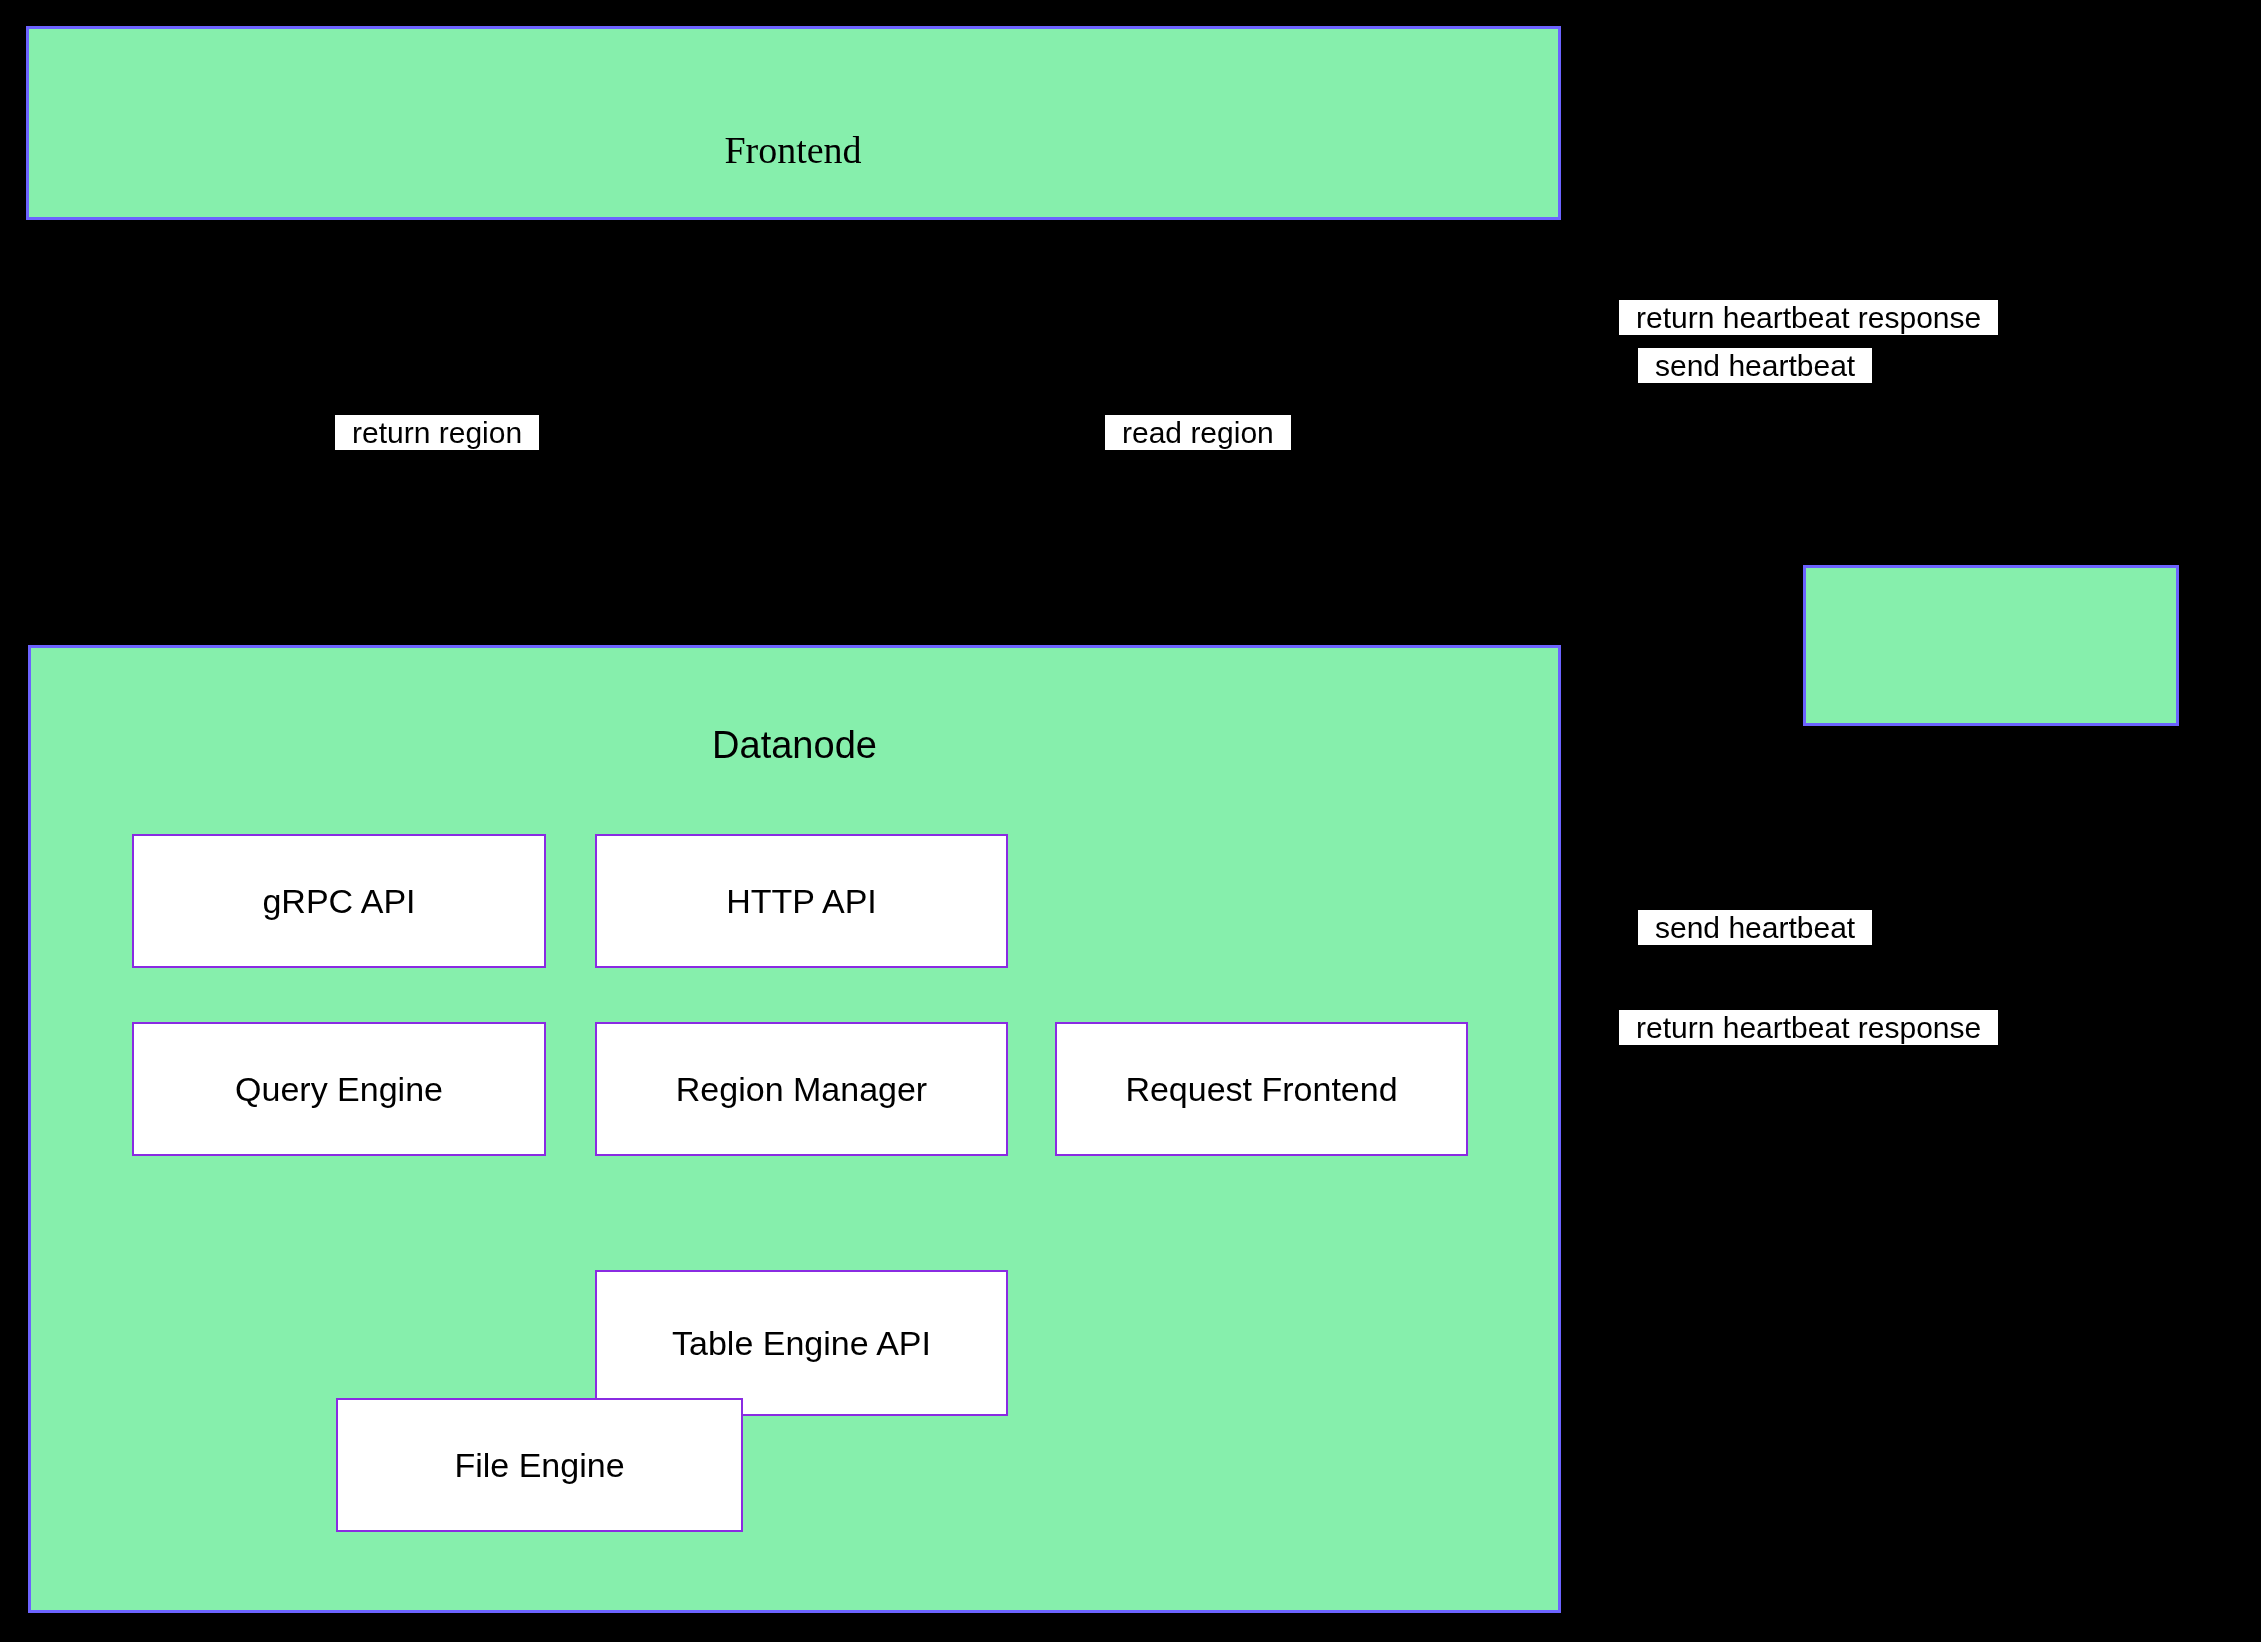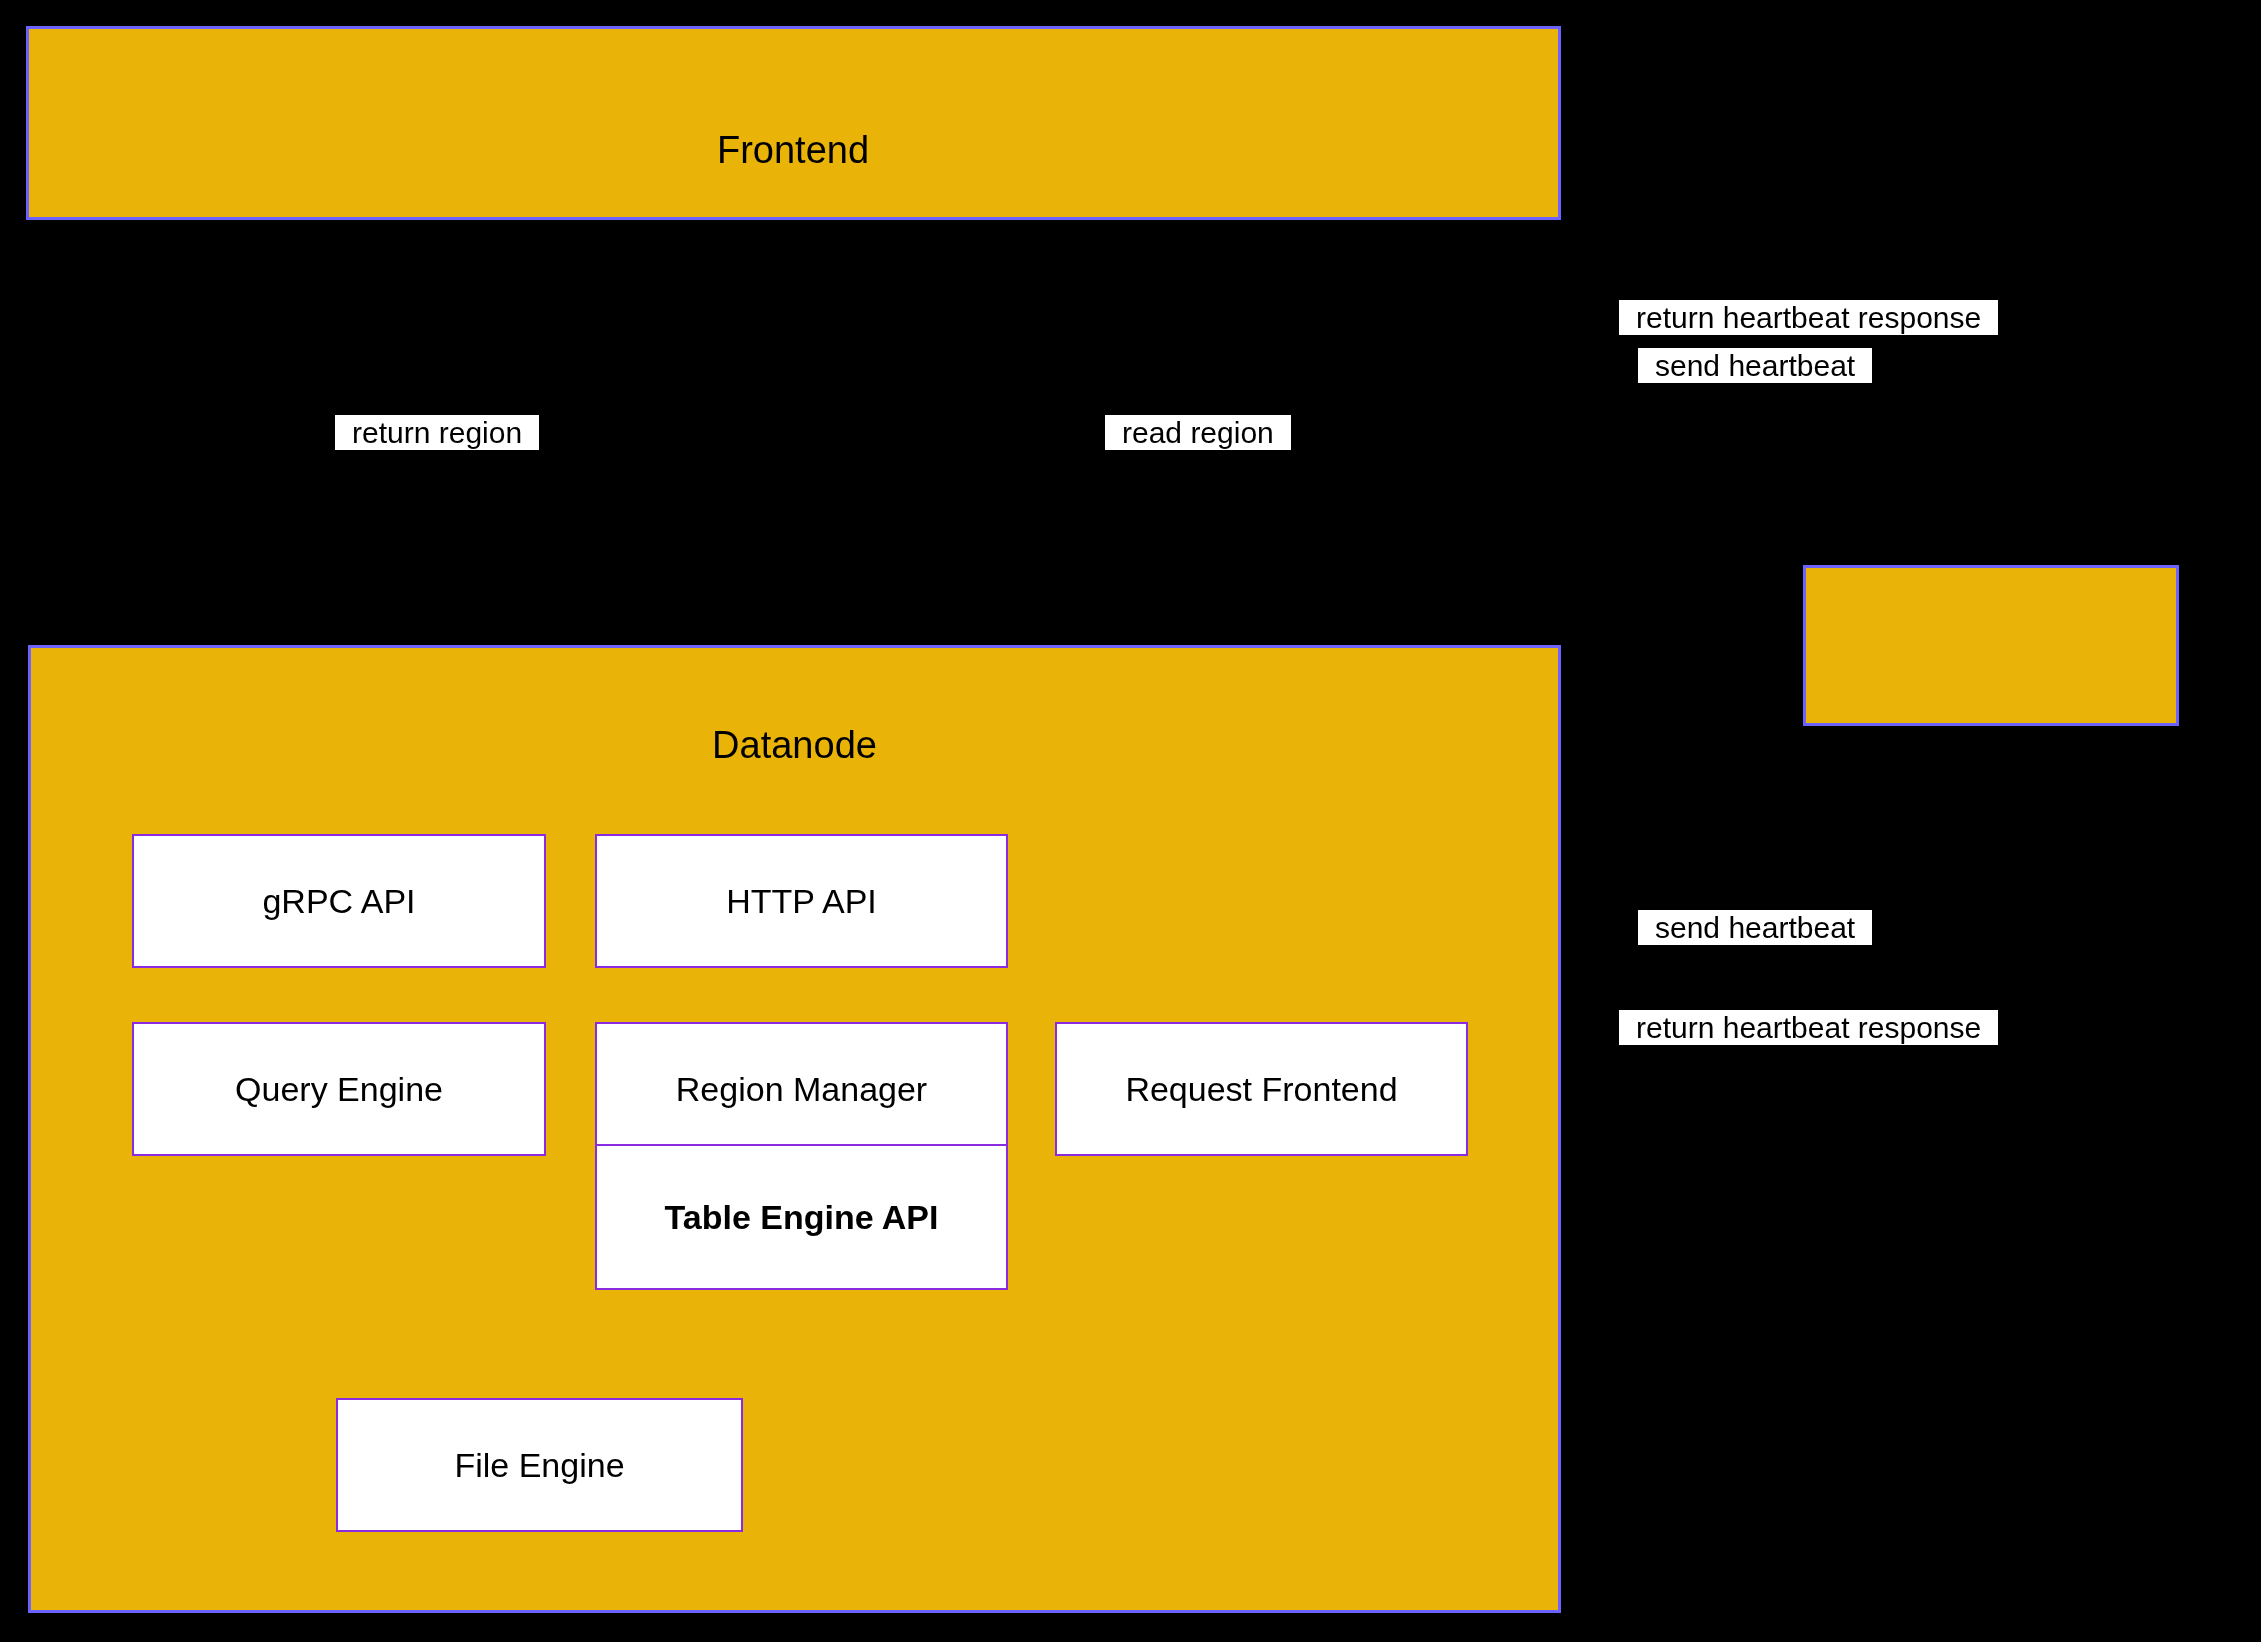--- a/index.html
+++ b/index.html
@@ -14,23 +14,24 @@
     position: relative;
     width: 2261px;
     height: 1643px;
     background: #000000;
     overflow: hidden;
   }
 
   
   .node {
     position: absolute;
-    background: #eab308;
+    background: #86efac;
     border: 3.4px solid #6C63FF;
     box-sizing: border-box;
+    font-family: Liberation Serif, serif;
   }
   .node-title {
     position: absolute;
     left: 0;
     width: 100%;
     text-align: center;
     color: #000000;
     font-size: 38px;
     line-height: 1;
     white-space: nowrap;
@@ -65,21 +66,21 @@
 
   
   #sub-grpc-api       { left: 132px;  top: 834px; width: 414px; height: 134px; }
   #sub-http-api       { left: 595px;  top: 834px; width: 413px; height: 134px; }
   #sub-heartbeat-task { left: 1055px; top: 834px; width: 413px; height: 134px; }
   
   #sub-query-engine   { left: 132px;  top: 1022px; width: 414px; height: 134px; }
   #sub-region-manager { left: 595px;  top: 1022px; width: 413px; height: 134px; }
   #sub-request-handler{ left: 1055px; top: 1022px; width: 413px; height: 134px; }
   
-  #sub-table-engine-api { left: 595px; top: 1144px; width: 413px; height: 146px; font-weight: bold; }
+  #sub-table-engine-api { left: 595px; top: 1270px; width: 413px; height: 146px; }
   
   #sub-file-engine    { left: 336px;  top: 1398px; width: 407px; height: 134px; }
   #sub-mito-engine    { left: 846px; top: 1398px; width: 409px; height: 134px; }
 
   
   #edges {
     position: absolute;
     left: 0;
     top: 0;
     width: 2261px;

